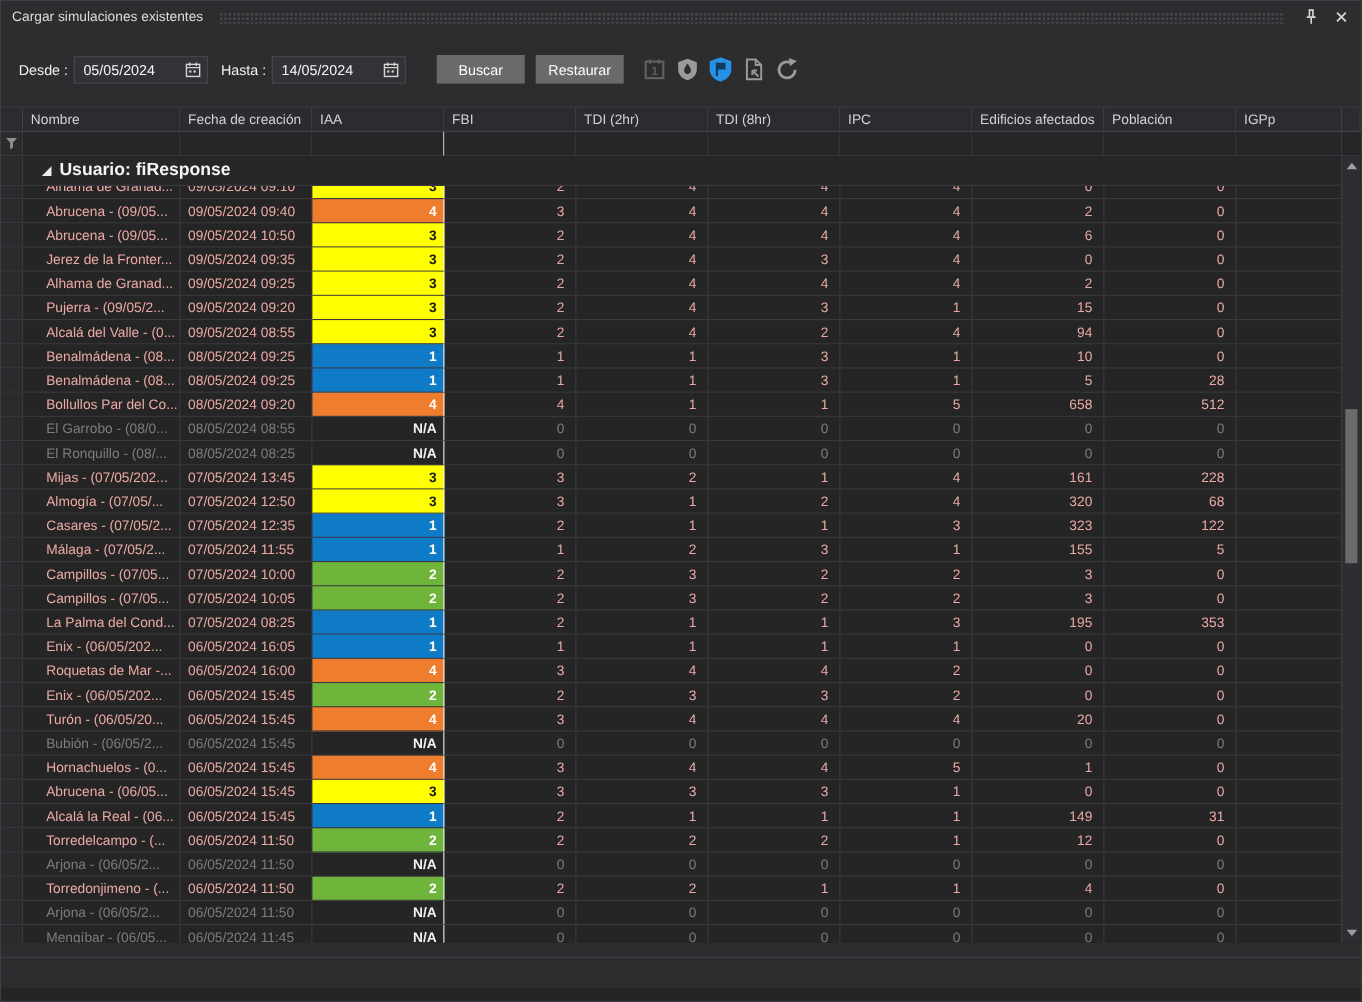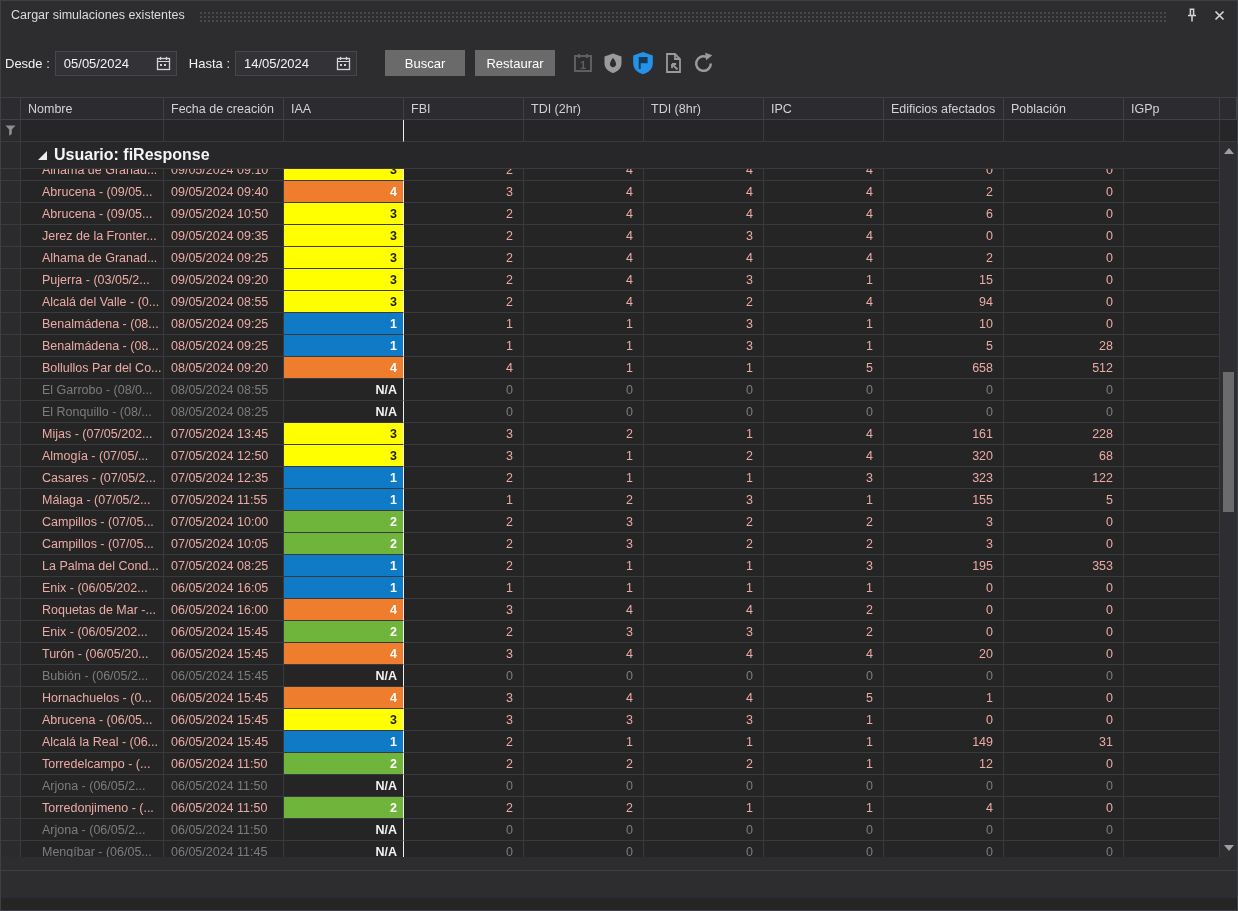--- a/index.html
+++ b/index.html
@@ -10,21 +10,21 @@
     display:flex;flex-direction:column;overflow:hidden;gap:13px;
   }
   
   .titlebar{height:28px;flex:0 0 28px;display:flex;align-items:center;padding:0 8px 0 10px;gap:8px;}
   .title{font-size:12.5px;color:#dcdcdc;white-space:nowrap;}
   .drag-dots{flex:1;height:11px;margin:2px 6px 0 6px;
     background-image:radial-gradient(circle,#48484c 1px,transparent 1.3px);
     background-size:4px 4px;}
   .tb-btn{background:none;border:none;padding:2px 3px;cursor:pointer;display:flex;align-items:center;}
   
-  .toolbar{height:42px;flex:0 0 42px;display:flex;align-items:center;padding:0 4px;}
+  .toolbar{height:42px;flex:0 0 42px;display:flex;align-items:center;padding:0 16px;}
   .tool-lbl{font-size:13px;color:#f1f1f1;margin-right:5px;white-space:nowrap;}
   .date-input{width:122px;height:25px;background:#333337;border:1px solid #47474b;
     display:flex;align-items:center;justify-content:space-between;
     padding:0 5px 0 8px;font-size:13px;color:#f5f5f5;box-sizing:border-box;margin-right:12px;}
   .btn{width:80px;height:26px;background:#6a6a6a;color:#ffffff;border:none;
     font-size:13px;font-family:inherit;cursor:pointer;}
   .icon-btn{width:26px;height:26px;background:none;border:none;padding:0;margin:0 2px;
     display:flex;align-items:center;justify-content:center;cursor:pointer;}
   
   .group-panel{height:38px;flex:0 0 38px;display:flex;align-items:center;padding:0 8px;position:relative;}
@@ -277,21 +277,21 @@
             <div class="c w-std num">2</div>
             <div class="c w-std num">4</div>
             <div class="c w-std num">4</div>
             <div class="c w-std num">4</div>
             <div class="c w-std num">2</div>
             <div class="c w-std num">0</div>
             <div class="c w-igpp num"></div>
           </div>
           <div class="grid-row row">
             <div class="c w-ind ind"></div>
-            <div class="c w-name name">Pujerra - (03/05/2...</div>
+            <div class="c w-name name">Pujerra - (09/05/2...</div>
             <div class="c w-date date">09/05/2024 09:20</div>
             <div class="c w-std iaa yellow">3</div>
             <div class="c w-std num">2</div>
             <div class="c w-std num">4</div>
             <div class="c w-std num">3</div>
             <div class="c w-std num">1</div>
             <div class="c w-std num">15</div>
             <div class="c w-std num">0</div>
             <div class="c w-igpp num"></div>
           </div>

